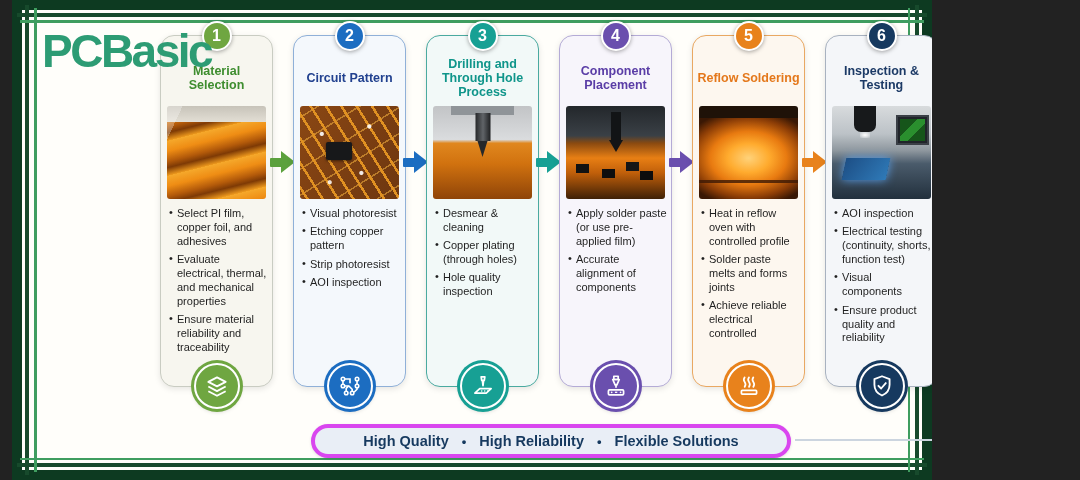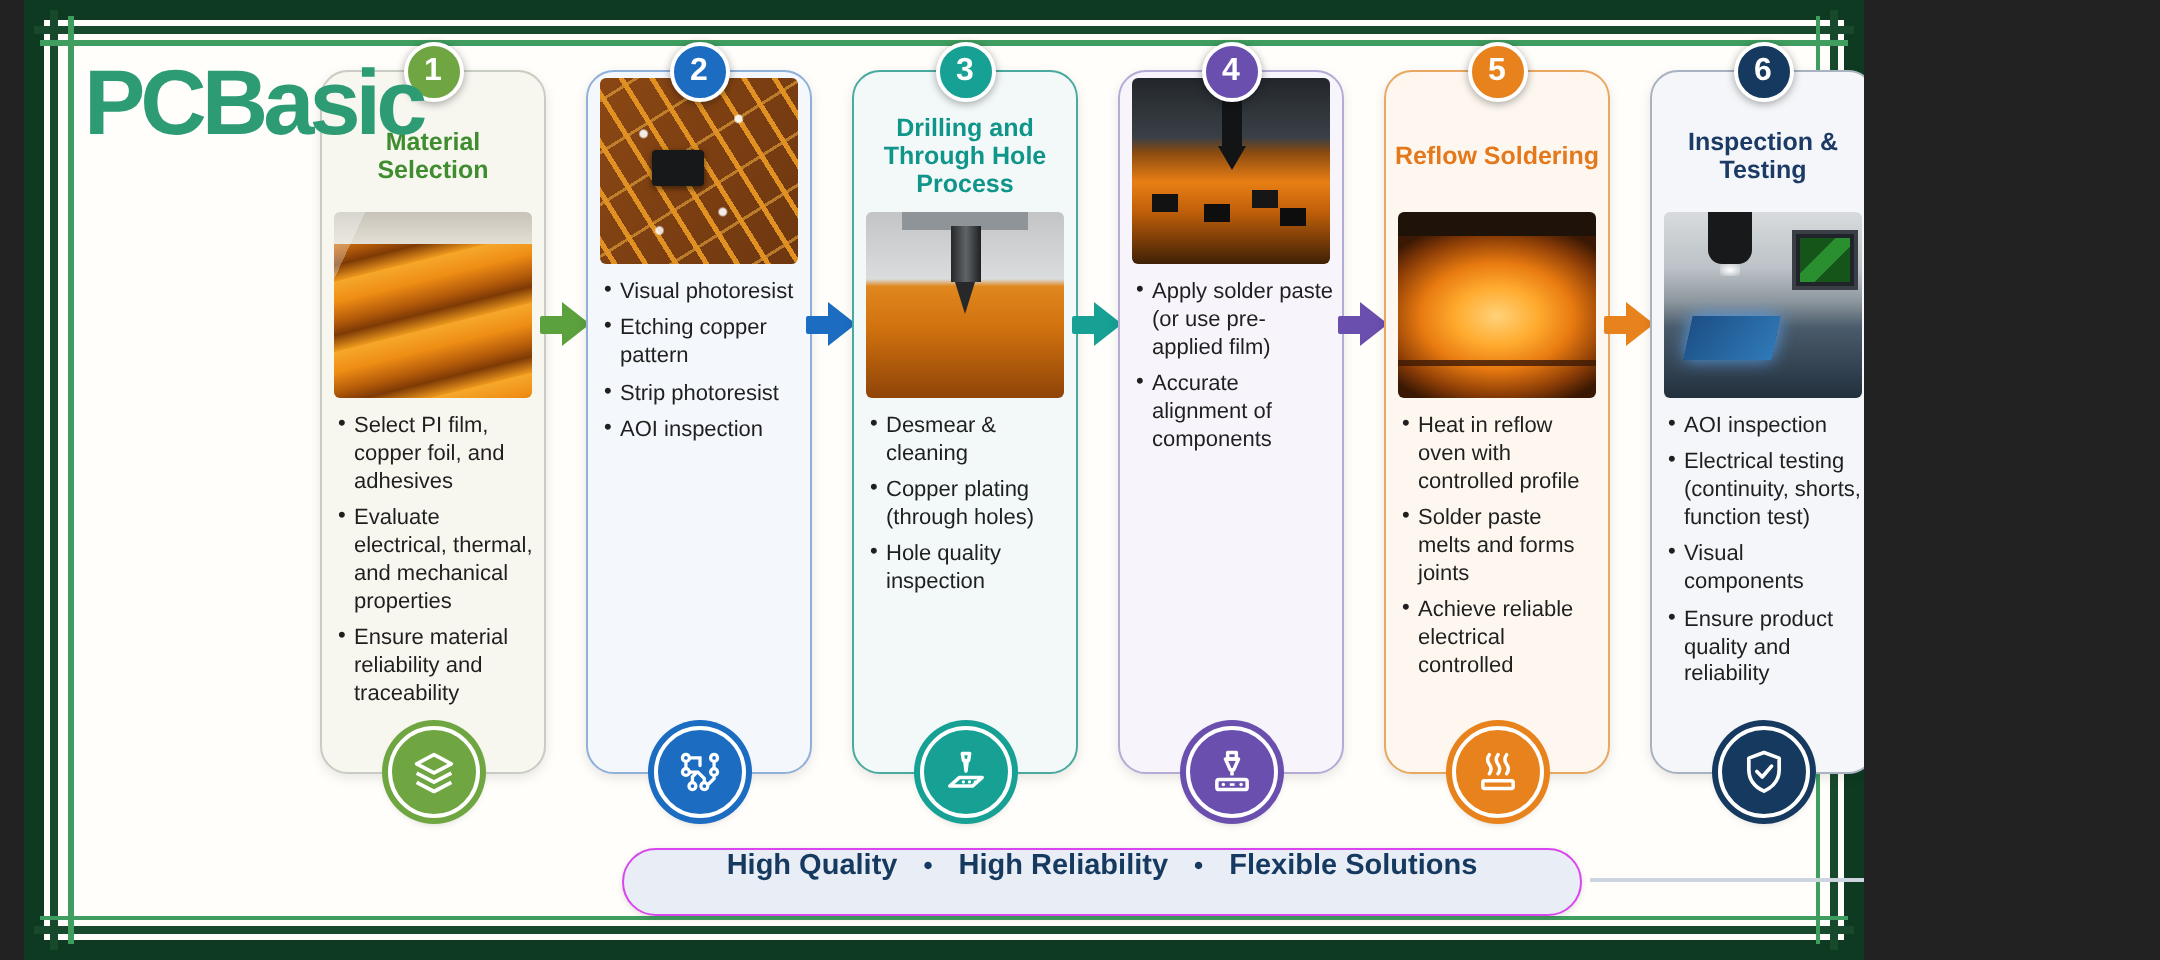--- a/index.html
+++ b/index.html
@@ -105,22 +105,22 @@
     background:radial-gradient(#ffffff, rgba(255,255,255,0)); }
   .p6 .board { position:absolute; left:12px; top:52px; width:44px; height:22px;
     background:linear-gradient(120deg,#1d4f86,#2f7ab8); transform:skewX(-12deg);
     box-shadow:0 0 9px rgba(90,170,255,0.85); }
   .p6 .monitor { position:absolute; right:2px; top:9px; width:33px; height:30px; background:#20242a; border:2px solid #3a3f46; box-sizing:border-box; }
   .p6 .monitor::after { content:""; position:absolute; inset:2px;
     background:linear-gradient(135deg,#16551a 0 38%, #2a8f2e 38% 62%, #16551a 62%); }
 
   .pill {
     position:absolute; left:299px; top:424px; width:480px; height:34px; z-index:2;
-    border-radius:17px; background:#e9eef6; border:1px solid #d946ef; box-sizing:border-box;
-    display:flex; justify-content:center; gap:13px;
+    border-radius:17px; background:#e9eef6; border:4px solid #d946ef; box-sizing:border-box;
+    display:flex; align-items:center; justify-content:center; gap:13px;
     font-weight:bold; font-size:14.5px; color:#16395f; box-shadow:0 1px 3px rgba(0,0,0,0.12);
   }
   .pill .sep { font-size:13px; }
   .sideline { position:absolute; top:439px; left:783px; width:222px; height:2px; background:#ccd5df; z-index:1; }
 </style>
 </head>
 <body>
 
 <div class="stage">
   <div class="inner"></div>
@@ -155,20 +155,21 @@
         </svg>
       </div>
     </div>
 
     <div class="arrowbox">
       <div class="arrow" style="--c: #5ba13d;"></div>
     </div>
 
     <div class="card" style="--accent: #1c6dc1; --title: #21418f; --border: #8fb0d8; --bg: #f4f8fc;">
       <div class="badge">2</div>
+      <div class="title">Circuit Pattern</div>
       <div class="photo p2">
           <div class="chip"></div>
         </div>
       <ul class="bullets">
         <li>Visual photoresist</li>
         <li>Etching copper pattern</li>
         <li>Strip photoresist</li>
         <li>AOI inspection</li>
       </ul>
       <div class="bigicon">
@@ -216,20 +217,21 @@
         </svg>
       </div>
     </div>
 
     <div class="arrowbox">
       <div class="arrow" style="--c: #17a094;"></div>
     </div>
 
     <div class="card" style="--accent: #6a4fae; --title: #5a3da6; --border: #b4abd6; --bg: #f7f5fb;">
       <div class="badge">4</div>
+      <div class="title">Component Placement</div>
       <div class="photo p4">
         <div class="nozzle"></div>
         <div class="chips"></div>
       </div>
       <ul class="bullets">
         <li>Apply solder paste (or use pre-applied film)</li>
         <li>Accurate alignment of components</li>
       </ul>
       <div class="bigicon">
         <svg viewBox="0 0 24 24" width="26" height="26" fill="none" stroke="#fff" stroke-width="1.6" stroke-linejoin="round">

